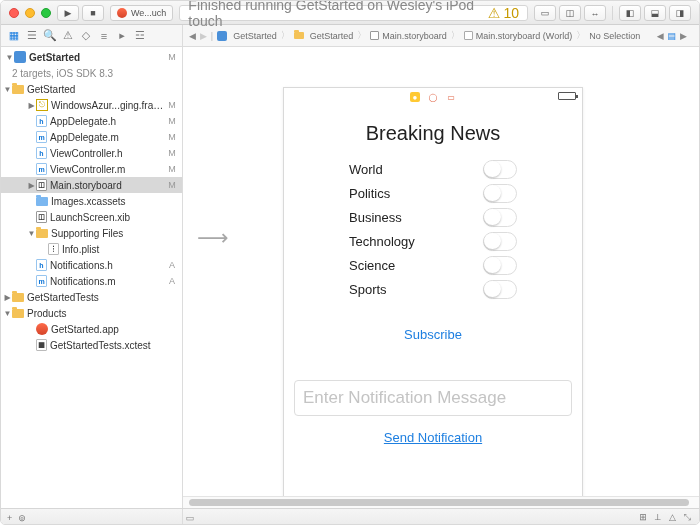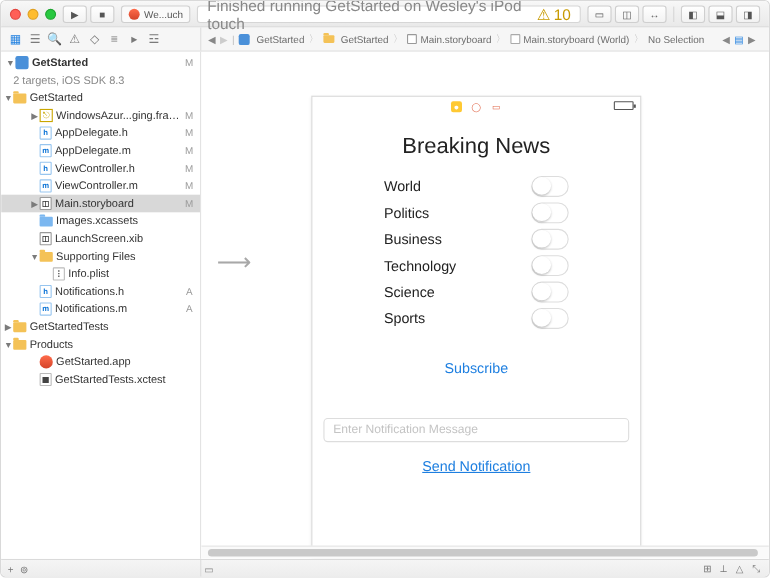--- a/index.html
+++ b/index.html
@@ -61,21 +61,21 @@
   .battery{position:absolute;right:6px;top:4px;width:18px;height:8px;border:1px solid #555;border-radius:1px;}
   .battery::after{content:"";position:absolute;right:-3px;top:2px;width:2px;height:3px;background:#555;}
   .ph-title{text-align:center;font-size:20px;font-weight:400;color:#222;margin-top:16px;}
   .opts{margin:12px auto 0;width:168px;}
   .opt{display:flex;align-items:center;justify-content:space-between;height:24px;}
   .opt .lbl{font-size:13px;color:#222;}
   .switch{width:34px;height:19px;border-radius:10px;border:1.5px solid #ddd;background:#fff;position:relative;}
   .switch::after{content:"";position:absolute;left:0;top:0;width:17px;height:16px;border-radius:50%;background:#fff;box-shadow:0 1px 2px rgba(0,0,0,0.25);}
   .subscribe{text-align:center;margin-top:26px;}
   .subscribe span{color:#1e7fe0;font-size:13px;}
-  .msg-field{margin:38px 10px 0;height:22px;border:1px solid #ddd;border-radius:4px;display:flex;align-items:center;padding:0 8px;color:#c4c4c4;font-size:11px;}
+  .msg-field{margin:38px 10px 0;height:36px;border:1px solid #ddd;border-radius:4px;display:flex;align-items:center;padding:0 8px;color:#c4c4c4;font-size:17px;}
   .send{text-align:center;margin-top:14px;}
   .send span{color:#1e7fe0;font-size:13px;text-decoration:underline;}
   
   .canvas-bottom{position:absolute;bottom:0;left:0;right:0;}
   .hscroll{height:12px;background:#fafafa;border-top:1px solid #e4e4e4;position:relative;}
   .hscroll .thumb{position:absolute;left:6px;right:10px;top:2px;height:7px;background:#c9c9c9;border-radius:4px;}
   .statusbar{height:18px;background:linear-gradient(#f5f5f5,#ececec);border-top:1px solid #d6d6d6;display:flex;align-items:center;font-size:9px;color:#777;}
   .statusbar .sidefill{width:182px;border-right:1px solid #dcdcdc;height:100%;display:flex;align-items:center;padding:0 6px;gap:6px;}
   .statusbar .mid{flex:1;text-align:center;margin-top:32px;}
   .statusbar .rt{display:flex;gap:8px;padding:0 8px;}

